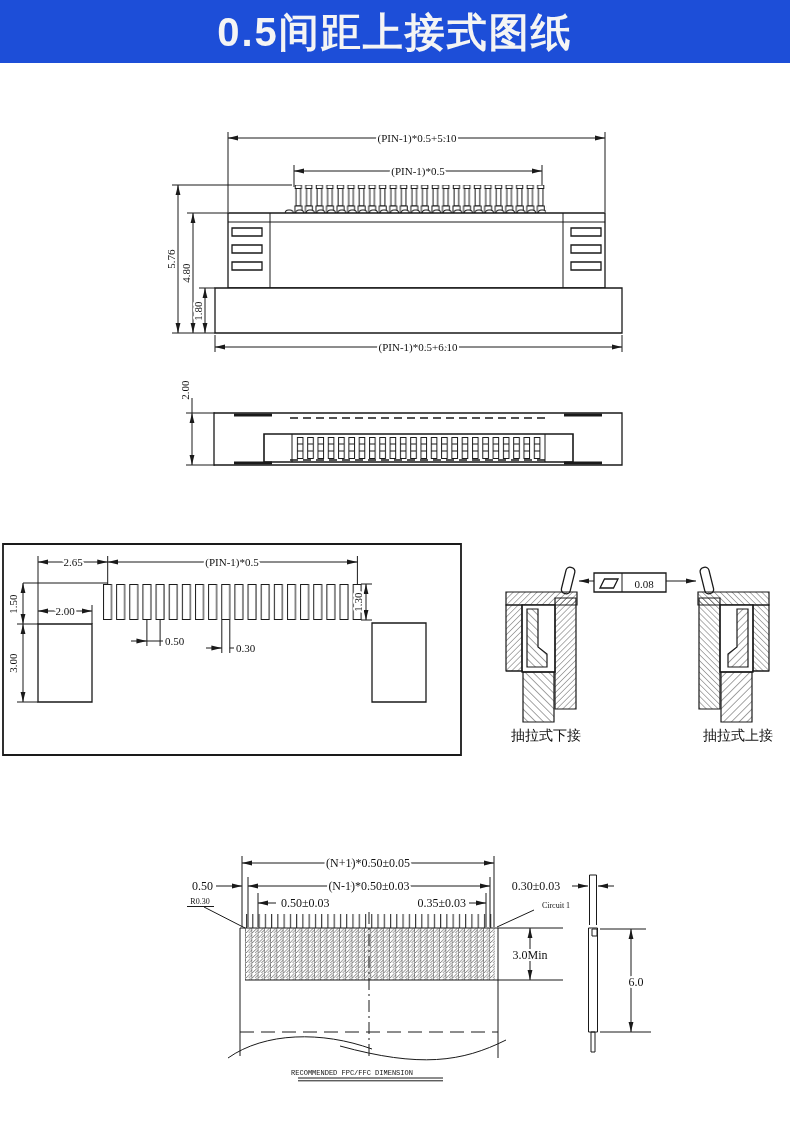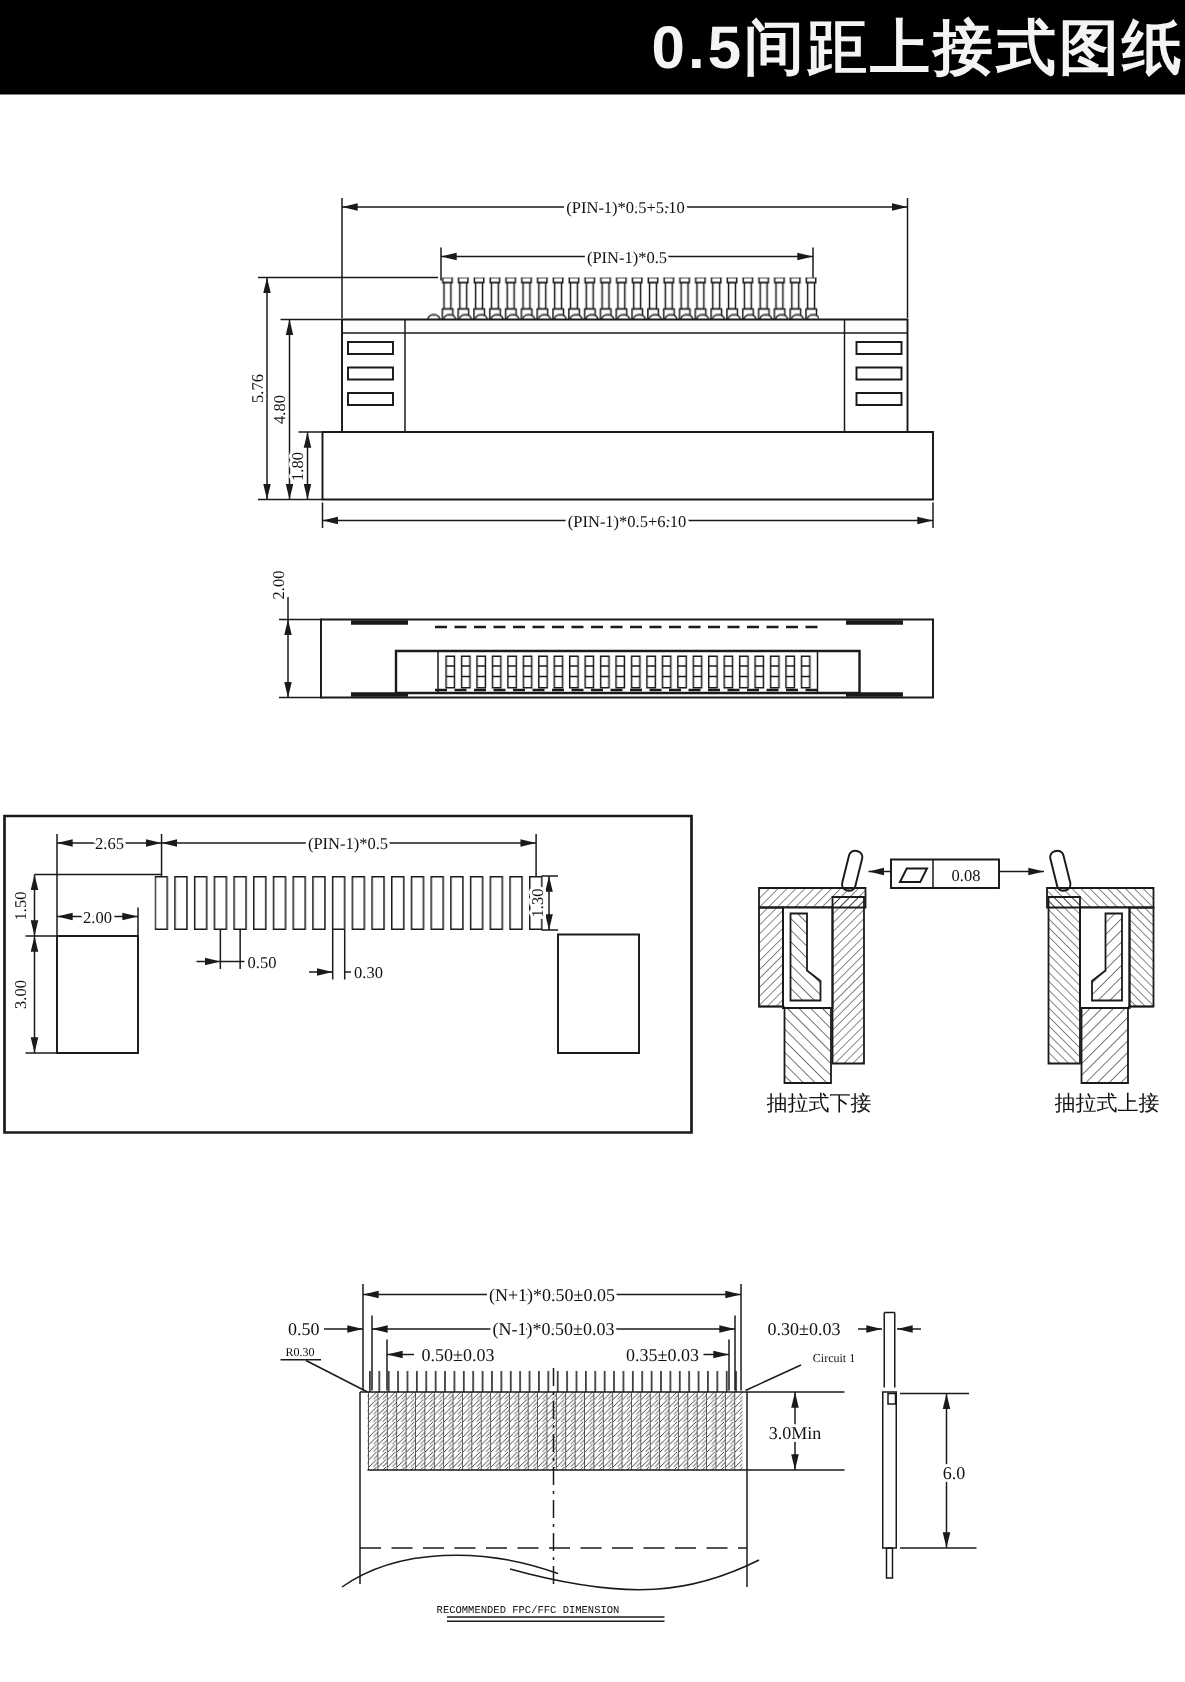--- a/index.html
+++ b/index.html
@@ -1,18 +1,18 @@
 <!DOCTYPE html>
 <html><head>
 <meta charset="utf-8">
 <style>
   html,body{margin:0;padding:0;background:#fff;}
   body{width:790px;height:1121px;position:relative;overflow:hidden;font-family:"Liberation Sans",sans-serif;}
-  .header{position:absolute;left:0;top:0;width:790px;height:63px;background:#000000;
-          display:flex;align-items:center;justify-content:flex-end;}
+  .header{position:absolute;left:0;top:0;width:790px;height:63px;background:#1d4ed8;
+          display:flex;align-items:center;justify-content:center;}
   .header h1{margin:0;font-size:40px;line-height:1;font-weight:700;color:#f4f4f4;
              letter-spacing:2px;font-family:"Liberation Sans",sans-serif;}
   svg{position:absolute;left:0;top:0;}
   svg line, svg path, svg rect, svg polyline{vector-effect:non-scaling-stroke;}
   .ln{stroke:#1a1a1a;stroke-width:1;fill:none;}
   .ln2{stroke:#1a1a1a;stroke-width:1.6;fill:none;}
   .ln3{stroke:#1a1a1a;stroke-width:3;fill:none;}
   .shape{stroke:#1a1a1a;stroke-width:1.3;fill:#fff;}
   .shapeH{stroke:#1a1a1a;stroke-width:1.2;fill:url(#pat-hatch);}
   .shapeH2{stroke:#1a1a1a;stroke-width:1.2;fill:url(#pat-hatch2);}

